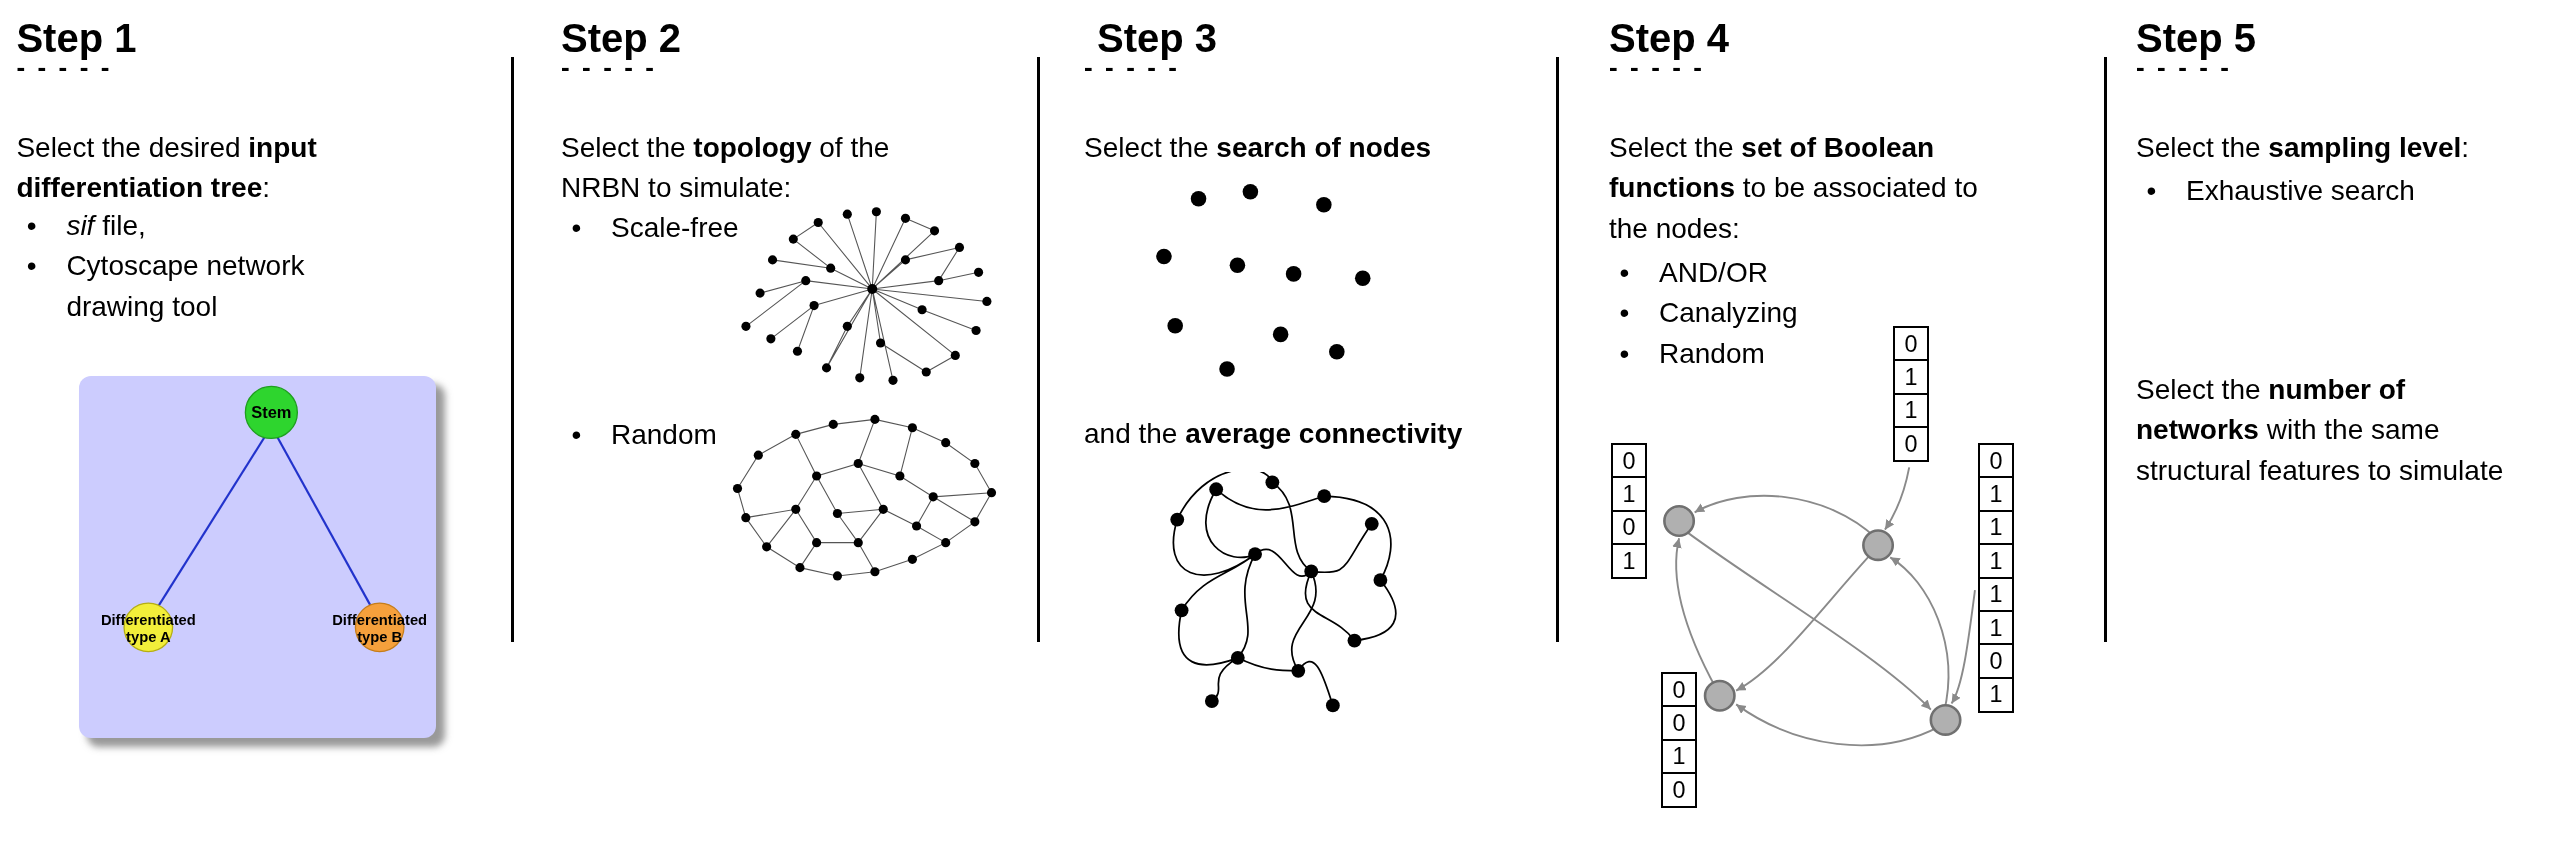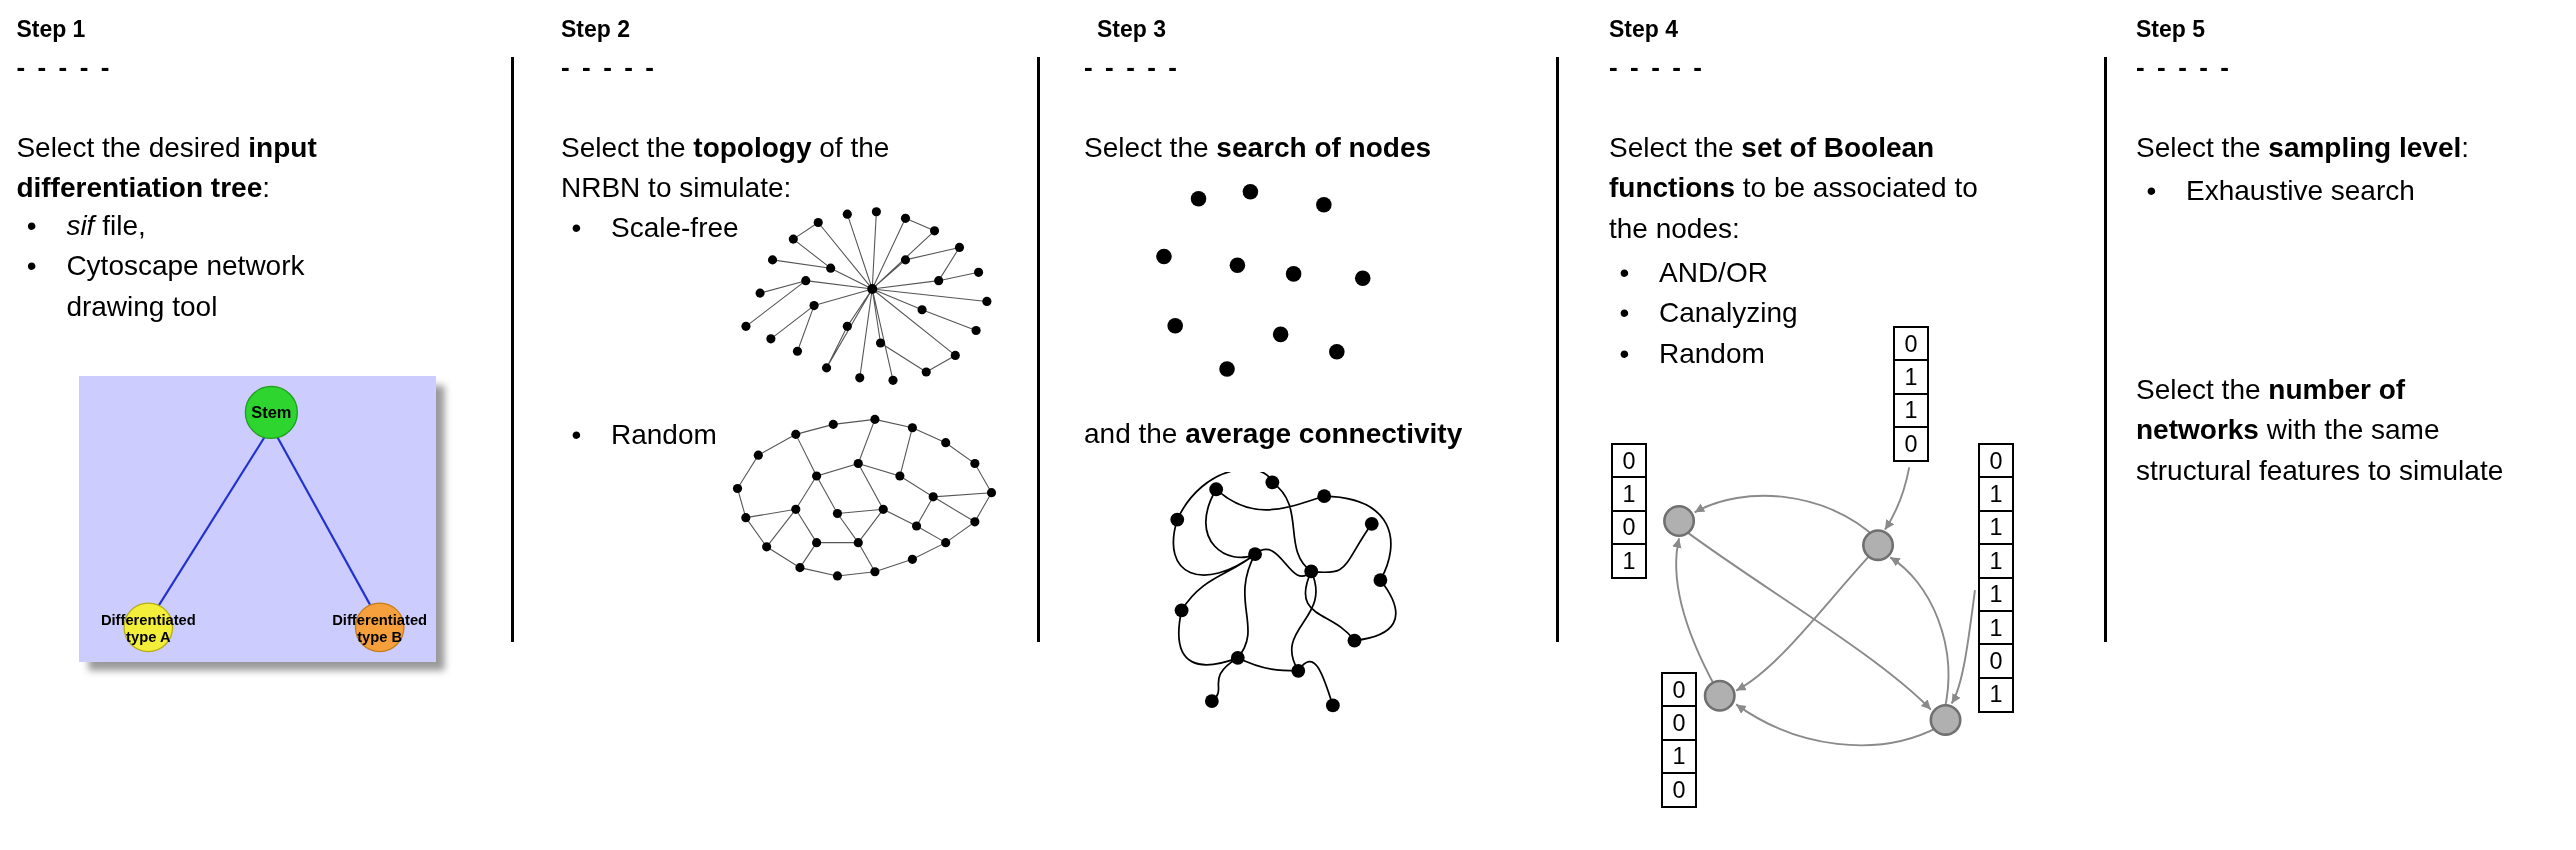--- a/index.html
+++ b/index.html
@@ -1,20 +1,20 @@
 <!DOCTYPE html>
 <html style="font-size:14px"><head>
 <meta charset="utf-8">
 <style>
   * { margin:0; padding:0; box-sizing:border-box; }
   html,body { background:#ffffff; }
   body { font-family:"Liberation Sans", sans-serif; color:#000; }
   #canvas { position:relative; width:2576px; height:851px; background:#fff; overflow:hidden; }
   .abs { position:absolute; }
-  .step-title { font-size:23px; font-weight:bold; }
+  .step-title { font-size:40px; font-weight:bold; }
   .dashes { font-size:26px; font-weight:bold; letter-spacing:2.6px; white-space:nowrap; }
   .para { font-size:28px; line-height:1.44; }
   .bullets { list-style:none; font-size:28px; line-height:1.44; }
   .bullets li { position:relative; padding-left:50px; }
   .bullets li::before { content:"\2022"; position:absolute; left:10.4px; }
   .divider { position:absolute; width:2.6px; background:#000; }
   .treebox { position:absolute; background:#ccccfe; box-shadow:8.7px 8.7px 7px rgba(70,70,70,0.55); }
   .tree-edge { stroke:#2233cc; stroke-width:2.5; }
   .tree-label { font-size:17px; font-weight:bold; fill:#000; font-family:"Liberation Sans",sans-serif; }
   .stem-label { font-size:19px; }
@@ -41,21 +41,21 @@
   <div class="step-title abs" style="left:16.4px; top:15.6px;">Step 1</div>
   <div class="dashes abs" style="left:16.4px; top:52px;">- - - - -</div>
 
   <p class="para abs" style="left:16.4px; top:128px; width:398px;"><span>Select the desired </span><b>input</b><br><b>differentiation tree</b><span>:</span></p>
 
   <ul class="bullets abs" style="left:16.4px; top:206px; width:346px;">
     <li><i>sif</i><span> file,</span></li>
     <li><span>Cytoscape network drawing tool</span></li>
   </ul>
 
-  <div class="treebox" style="left:79px; top:376px; width:357px; height:286px;">
+  <div class="treebox" style="left:79px; top:376px; width:357px; height:362px;border-radius:12px;">
     <svg width="357" height="286" viewBox="0 0 412 330">
       <line class="tree-edge" x1="222" y1="58" x2="80" y2="284"></line>
       <line class="tree-edge" x1="222" y1="58" x2="347" y2="284"></line>
       <circle cx="222" cy="42" r="30" stroke="#1f9e1f" stroke-width="1.5" fill="#2ed52e"></circle>
       <circle cx="80" cy="290" r="28" stroke="#b5ae14" stroke-width="1.5" fill="#f2ee3a"></circle>
       <circle cx="347" cy="290" r="28" stroke="#c57d1a" stroke-width="1.5" fill="#f5a03c"></circle>
       <text class="tree-label stem-label" x="222" y="49" text-anchor="middle">Stem</text>
       <text class="tree-label" x="80" y="287" text-anchor="middle">Differentiated</text>
       <text class="tree-label" x="80" y="307" text-anchor="middle">type A</text>
       <text class="tree-label" x="347" y="287" text-anchor="middle">Differentiated</text>

